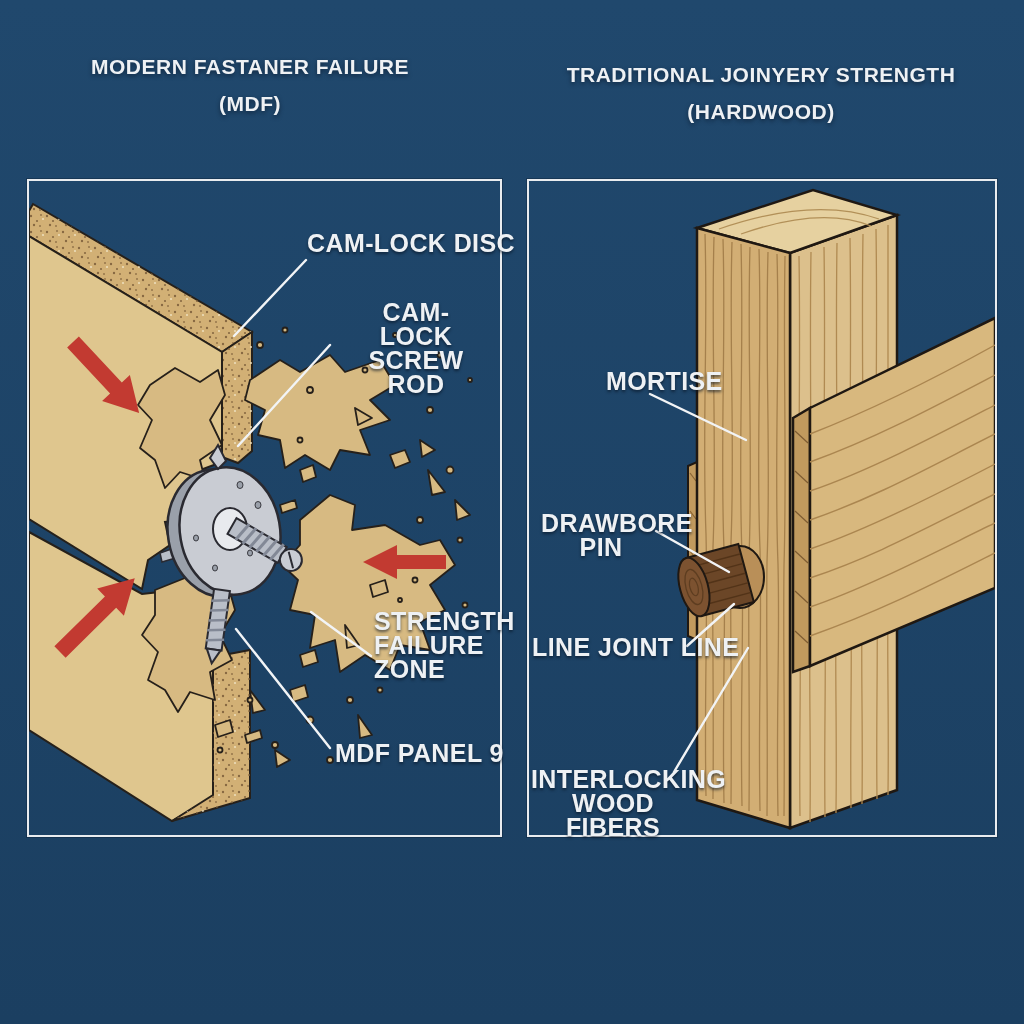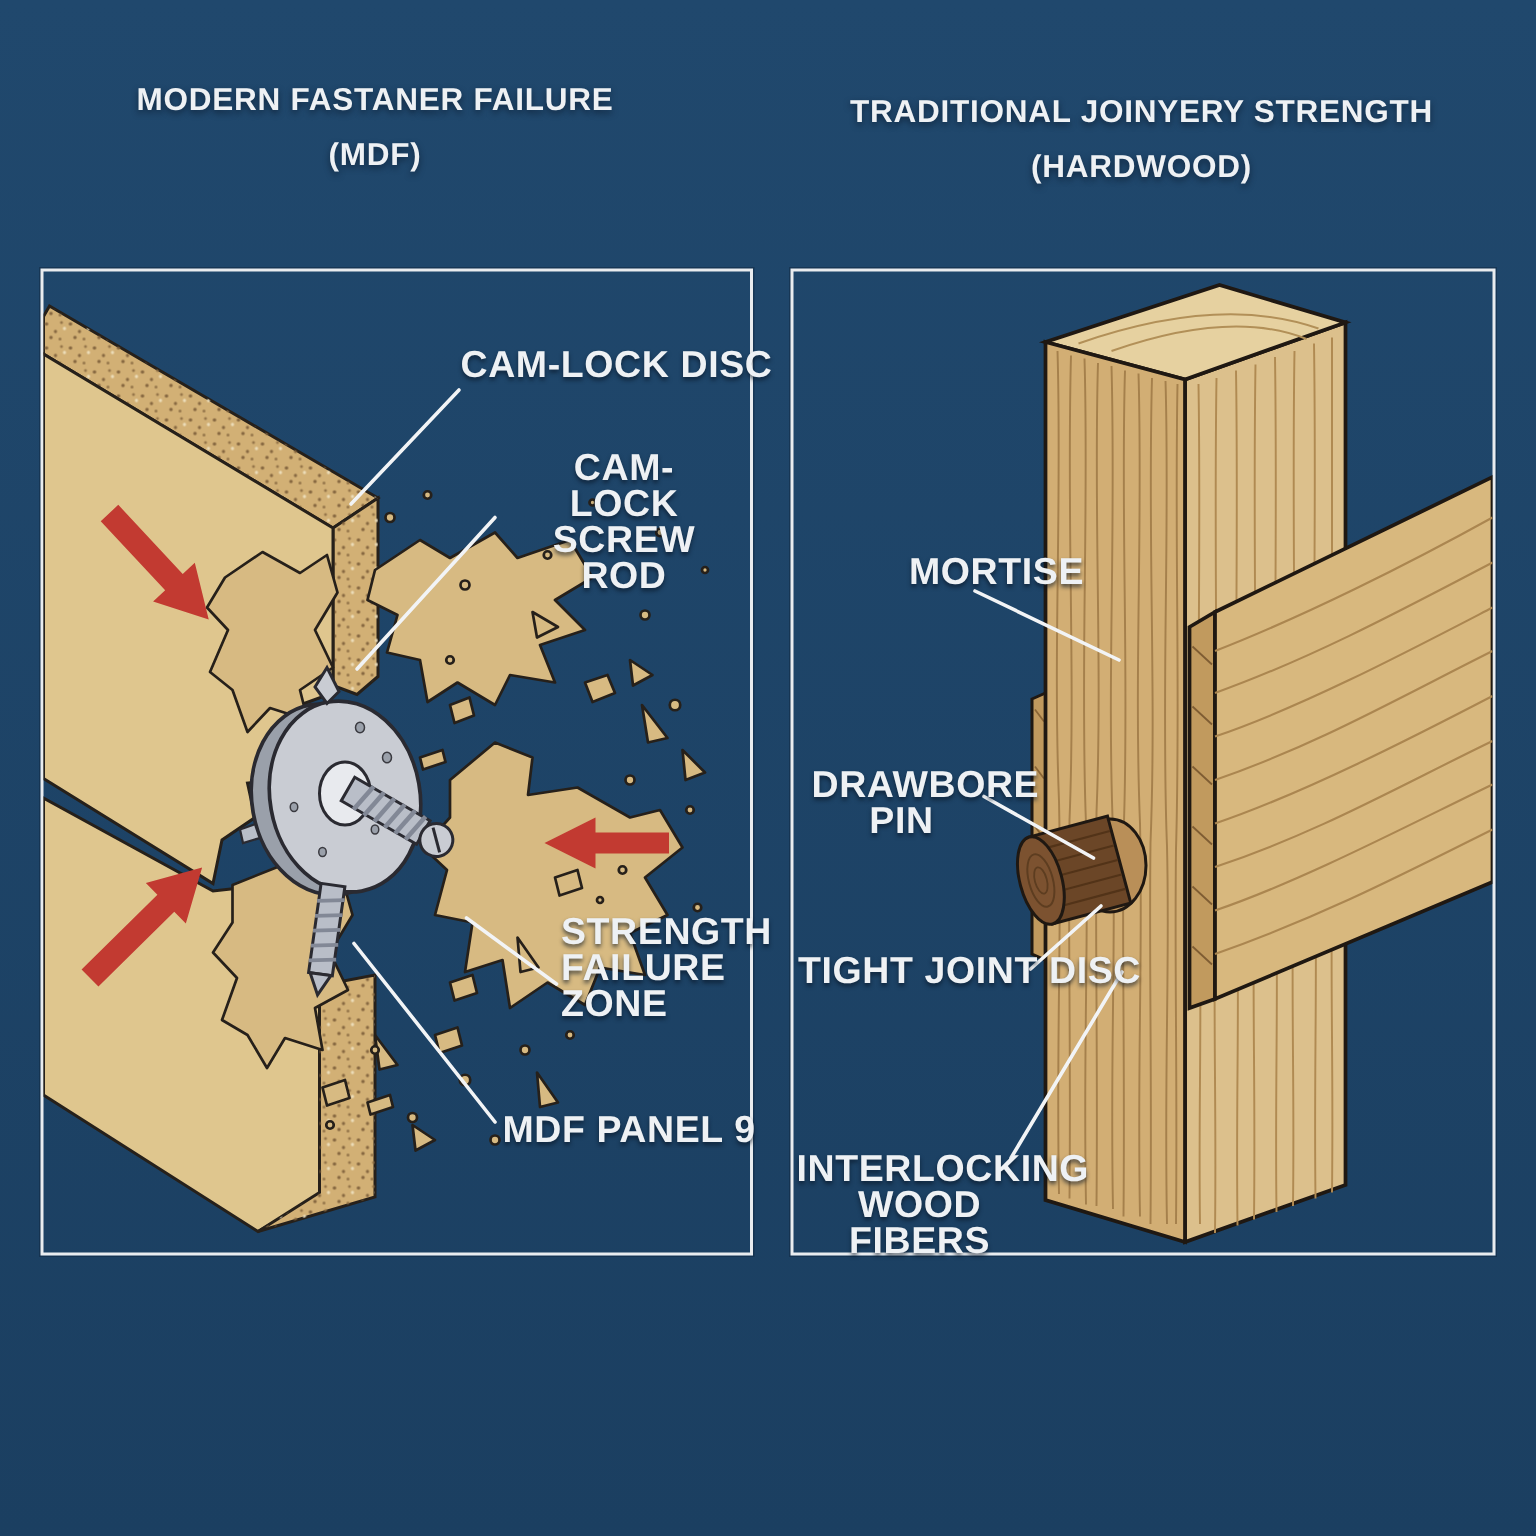--- a/index.html
+++ b/index.html
@@ -246,15 +246,15 @@
 <div class="lbl center" style="left:327px;top:300px;width:122px;margin-left:28px;">CAM-LOCK
 SCREW ROD</div>
 <div class="lbl" style="left:374px;top:609px;">STRENGTH
 FAILURE
 ZONE</div>
 <div class="lbl" style="left:335px;top:741px;">MDF PANEL 9</div>
 
 <div class="lbl" style="left:566px;top:369px;margin-left:40px;">MORTISE</div>
 <div class="lbl center" style="left:541px;top:511px;width:120px;">DRAWBORE
 PIN</div>
-<div class="lbl" style="left:532px;top:635px;">TIGHT JOINT DISC</div>
+<div class="lbl" style="left:532px;top:635px;">LINE JOINT LINE</div>
 <div class="lbl center" style="left:531px;top:767px;width:164px;">INTERLOCKING
 WOOD FIBERS</div>
 
 </body></html>

